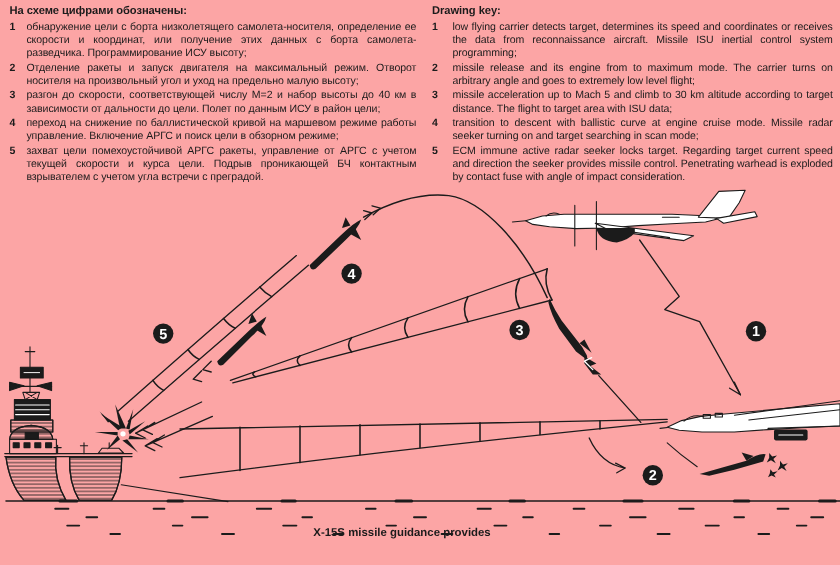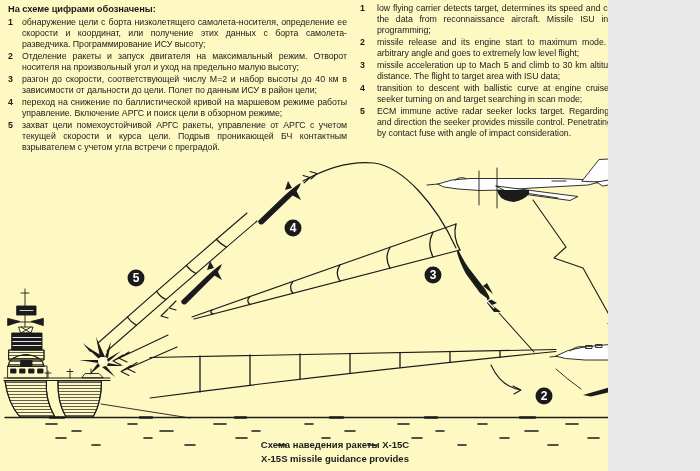--- a/index.html
+++ b/index.html
@@ -1,16 +1,16 @@
 <!DOCTYPE html>
 <html><head>
 <meta charset="utf-8">
 <style>
   html,body{margin:0;padding:0;background:#e8e8e8;}
-  .page{position:relative;width:608px;height:471px;background:#fef9c3;overflow:hidden;
+  .page{position:relative;width:700px;height:471px;background:#fca5a5;overflow:hidden;
         font-family:"Liberation Sans", sans-serif;color:#1b1b1b;}
   .key{position:absolute;top:3px;font-size:8.8px;line-height:11px;text-align:justify;
        letter-spacing:-0.05px;}
   .key-left{left:8px;width:339px;}
   .key-right{left:360px;width:334px;}
   .key-title{font-weight:bold;font-size:9.3px;line-height:12px;margin-bottom:2px;text-align:left;}
   .key-item{position:relative;padding-left:14px;margin-bottom:1px;}
   .key-right .key-item{padding-left:17px;}
   .key-num{position:absolute;left:0;top:0;font-weight:bold;}
   .diagram-svg{position:absolute;left:0;top:0;}
@@ -35,25 +35,26 @@
     </div>
     <div class="key-item">
       <span class="key-num">4</span><span>переход на снижение по баллистической кривой на маршевом режиме работы управление. Включение АРГС и поиск цели в обзорном режиме;</span>
     </div>
     <div class="key-item">
       <span class="key-num">5</span><span>захват цели помехоустойчивой АРГС ракеты, управление от АРГС с учетом текущей скорости и курса цели. Подрыв проникающей БЧ контактным взрывателем с учетом угла встречи с преградой.</span>
     </div>
   </div>
 
   <div class="key key-right">
+    <div class="key-title">Drawing key:</div>
     <div class="key-item">
       <span class="key-num">1</span><span>low flying carrier detects target, determines its speed and coordinates or receives the data from reconnaissance aircraft. Missile ISU inertial control system programming;</span>
     </div>
     <div class="key-item">
-      <span class="key-num">2</span><span>missile release and its engine start to maximum mode. The carrier turns on arbitrary angle and goes to extremely low level flight;</span>
+      <span class="key-num">2</span><span>missile release and its engine from to maximum mode. The carrier turns on arbitrary angle and goes to extremely low level flight;</span>
     </div>
     <div class="key-item">
       <span class="key-num">3</span><span>missile acceleration up to Mach 5 and climb to 30 km altitude according to target distance. The flight to target area with ISU data;</span>
     </div>
     <div class="key-item">
       <span class="key-num">4</span><span>transition to descent with ballistic curve at engine cruise mode. Missile radar seeker turning on and target searching in scan mode;</span>
     </div>
     <div class="key-item">
       <span class="key-num">5</span><span>ECM immune active radar seeker locks target. Regarding target current speed and direction the seeker provides missile control. Penetrating warhead is exploded by contact fuse with angle of impact consideration.</span>
     </div>
@@ -229,17 +230,16 @@
       <circle cx="293" cy="228" r="8.5" fill="#1b1b1b" stroke="none"></circle>
       <text x="293" y="232.3" fill="#ffffff" stroke="none" font-size="12" font-weight="bold" text-anchor="middle" font-family="Liberation Sans, sans-serif">4</text>
     </g>
     <g>
       <circle cx="136" cy="278" r="8.5" fill="#1b1b1b" stroke="none"></circle>
       <text x="136" y="282.3" fill="#ffffff" stroke="none" font-size="12" font-weight="bold" text-anchor="middle" font-family="Liberation Sans, sans-serif">5</text>
     </g>
   </svg>
 
   <div class="caption">
-    <div>Схема наведения ракеты Х-15С</div>
     <div>X-15S missile guidance provides</div>
   </div>
 
 </div>
 
 </body></html>

